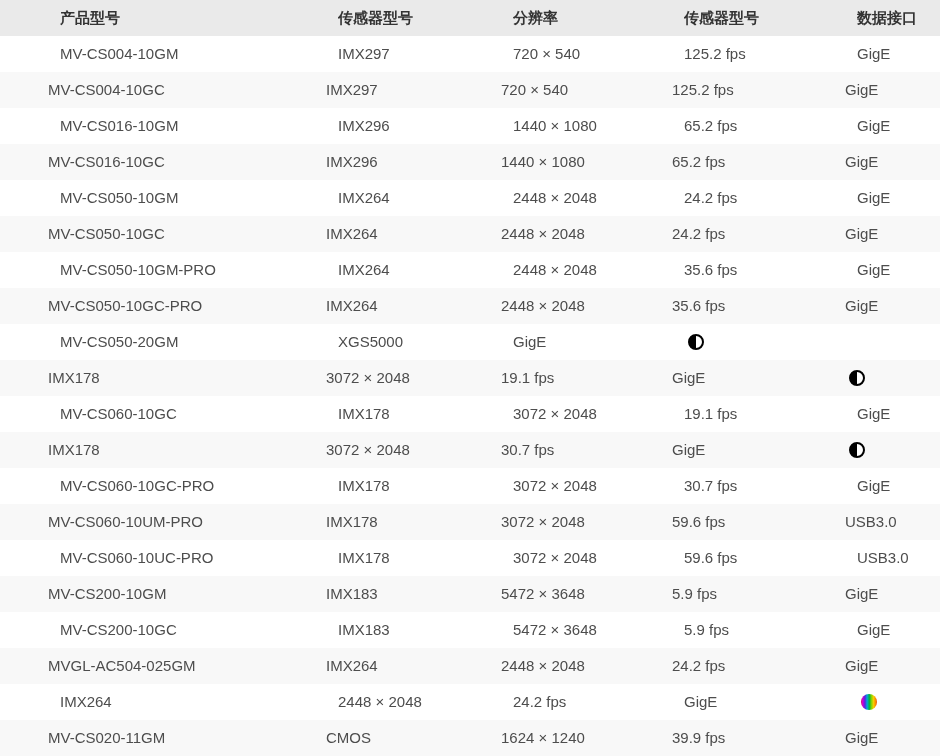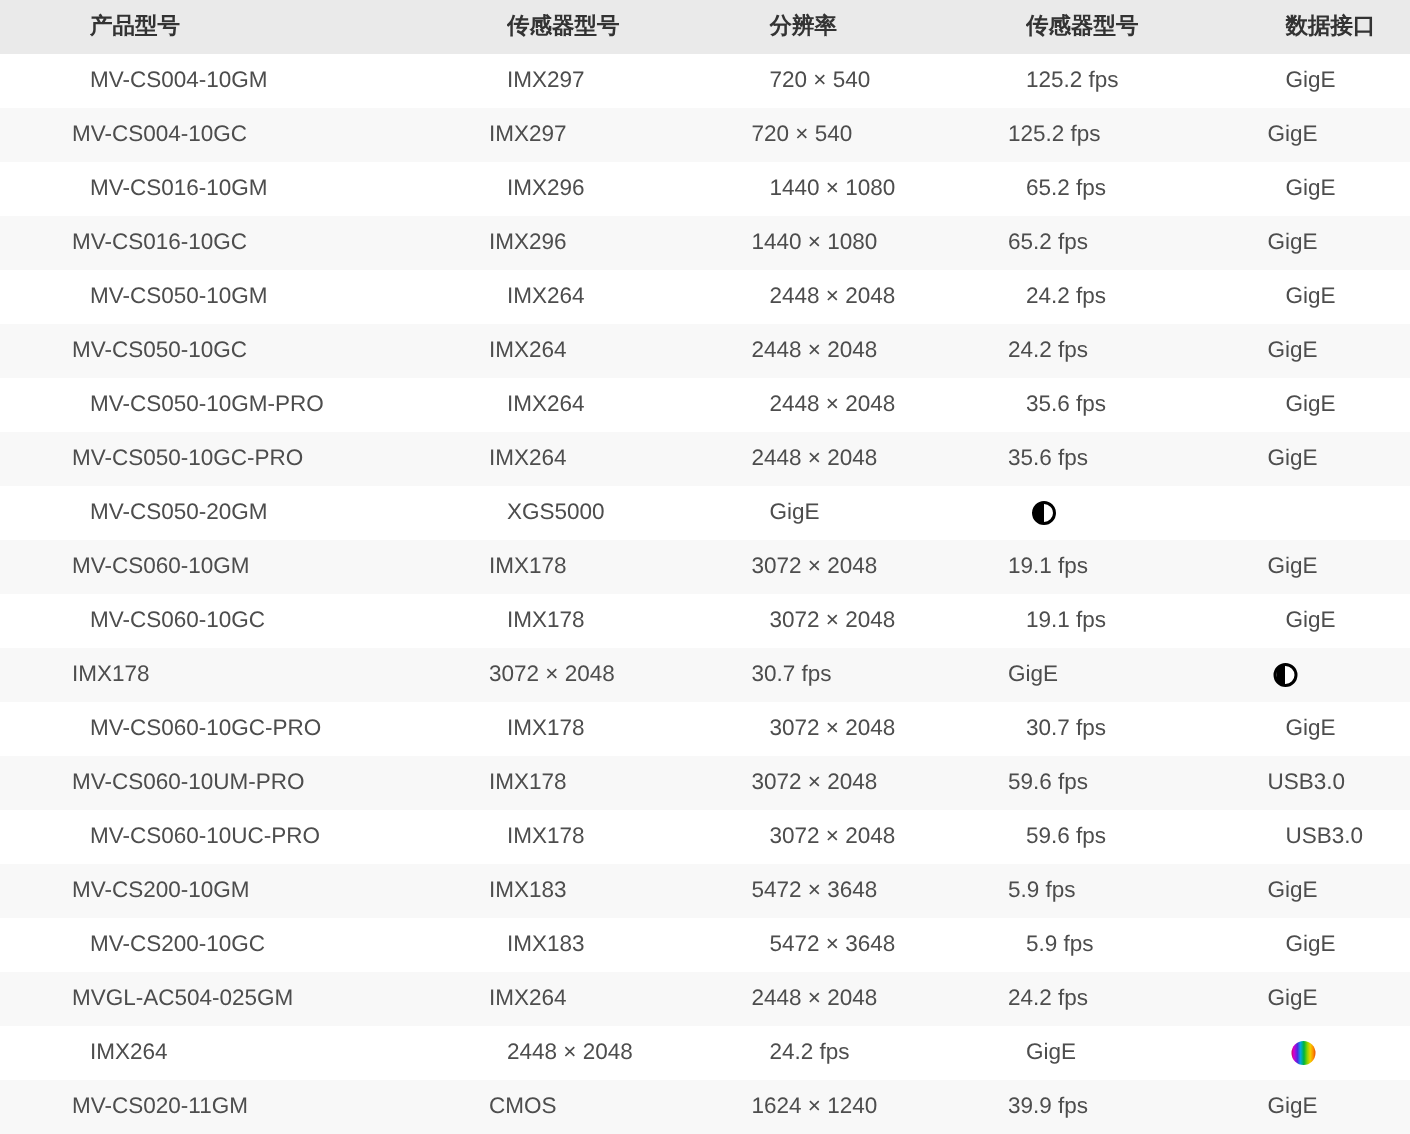--- a/index.html
+++ b/index.html
@@ -167,21 +167,20 @@
     <div class="row">
       <div class="cell">MV-CS050-20GM</div>
       <div class="cell">XGS5000</div>
       <div class="cell">GigE</div>
       <div class="cell icon-cell">
         <span class="chroma-icon mono"></span>
       </div>
     </div>
 
     <div class="row alt">
-      <div class="cell">MV-CS060-10GM</div>
       <div class="cell">IMX178</div>
       <div class="cell">3072 × 2048</div>
       <div class="cell">19.1 fps</div>
       <div class="cell">GigE</div>
       <div class="cell icon-cell">
         <span class="chroma-icon mono"></span>
       </div>
     </div>
 
     <div class="row">

